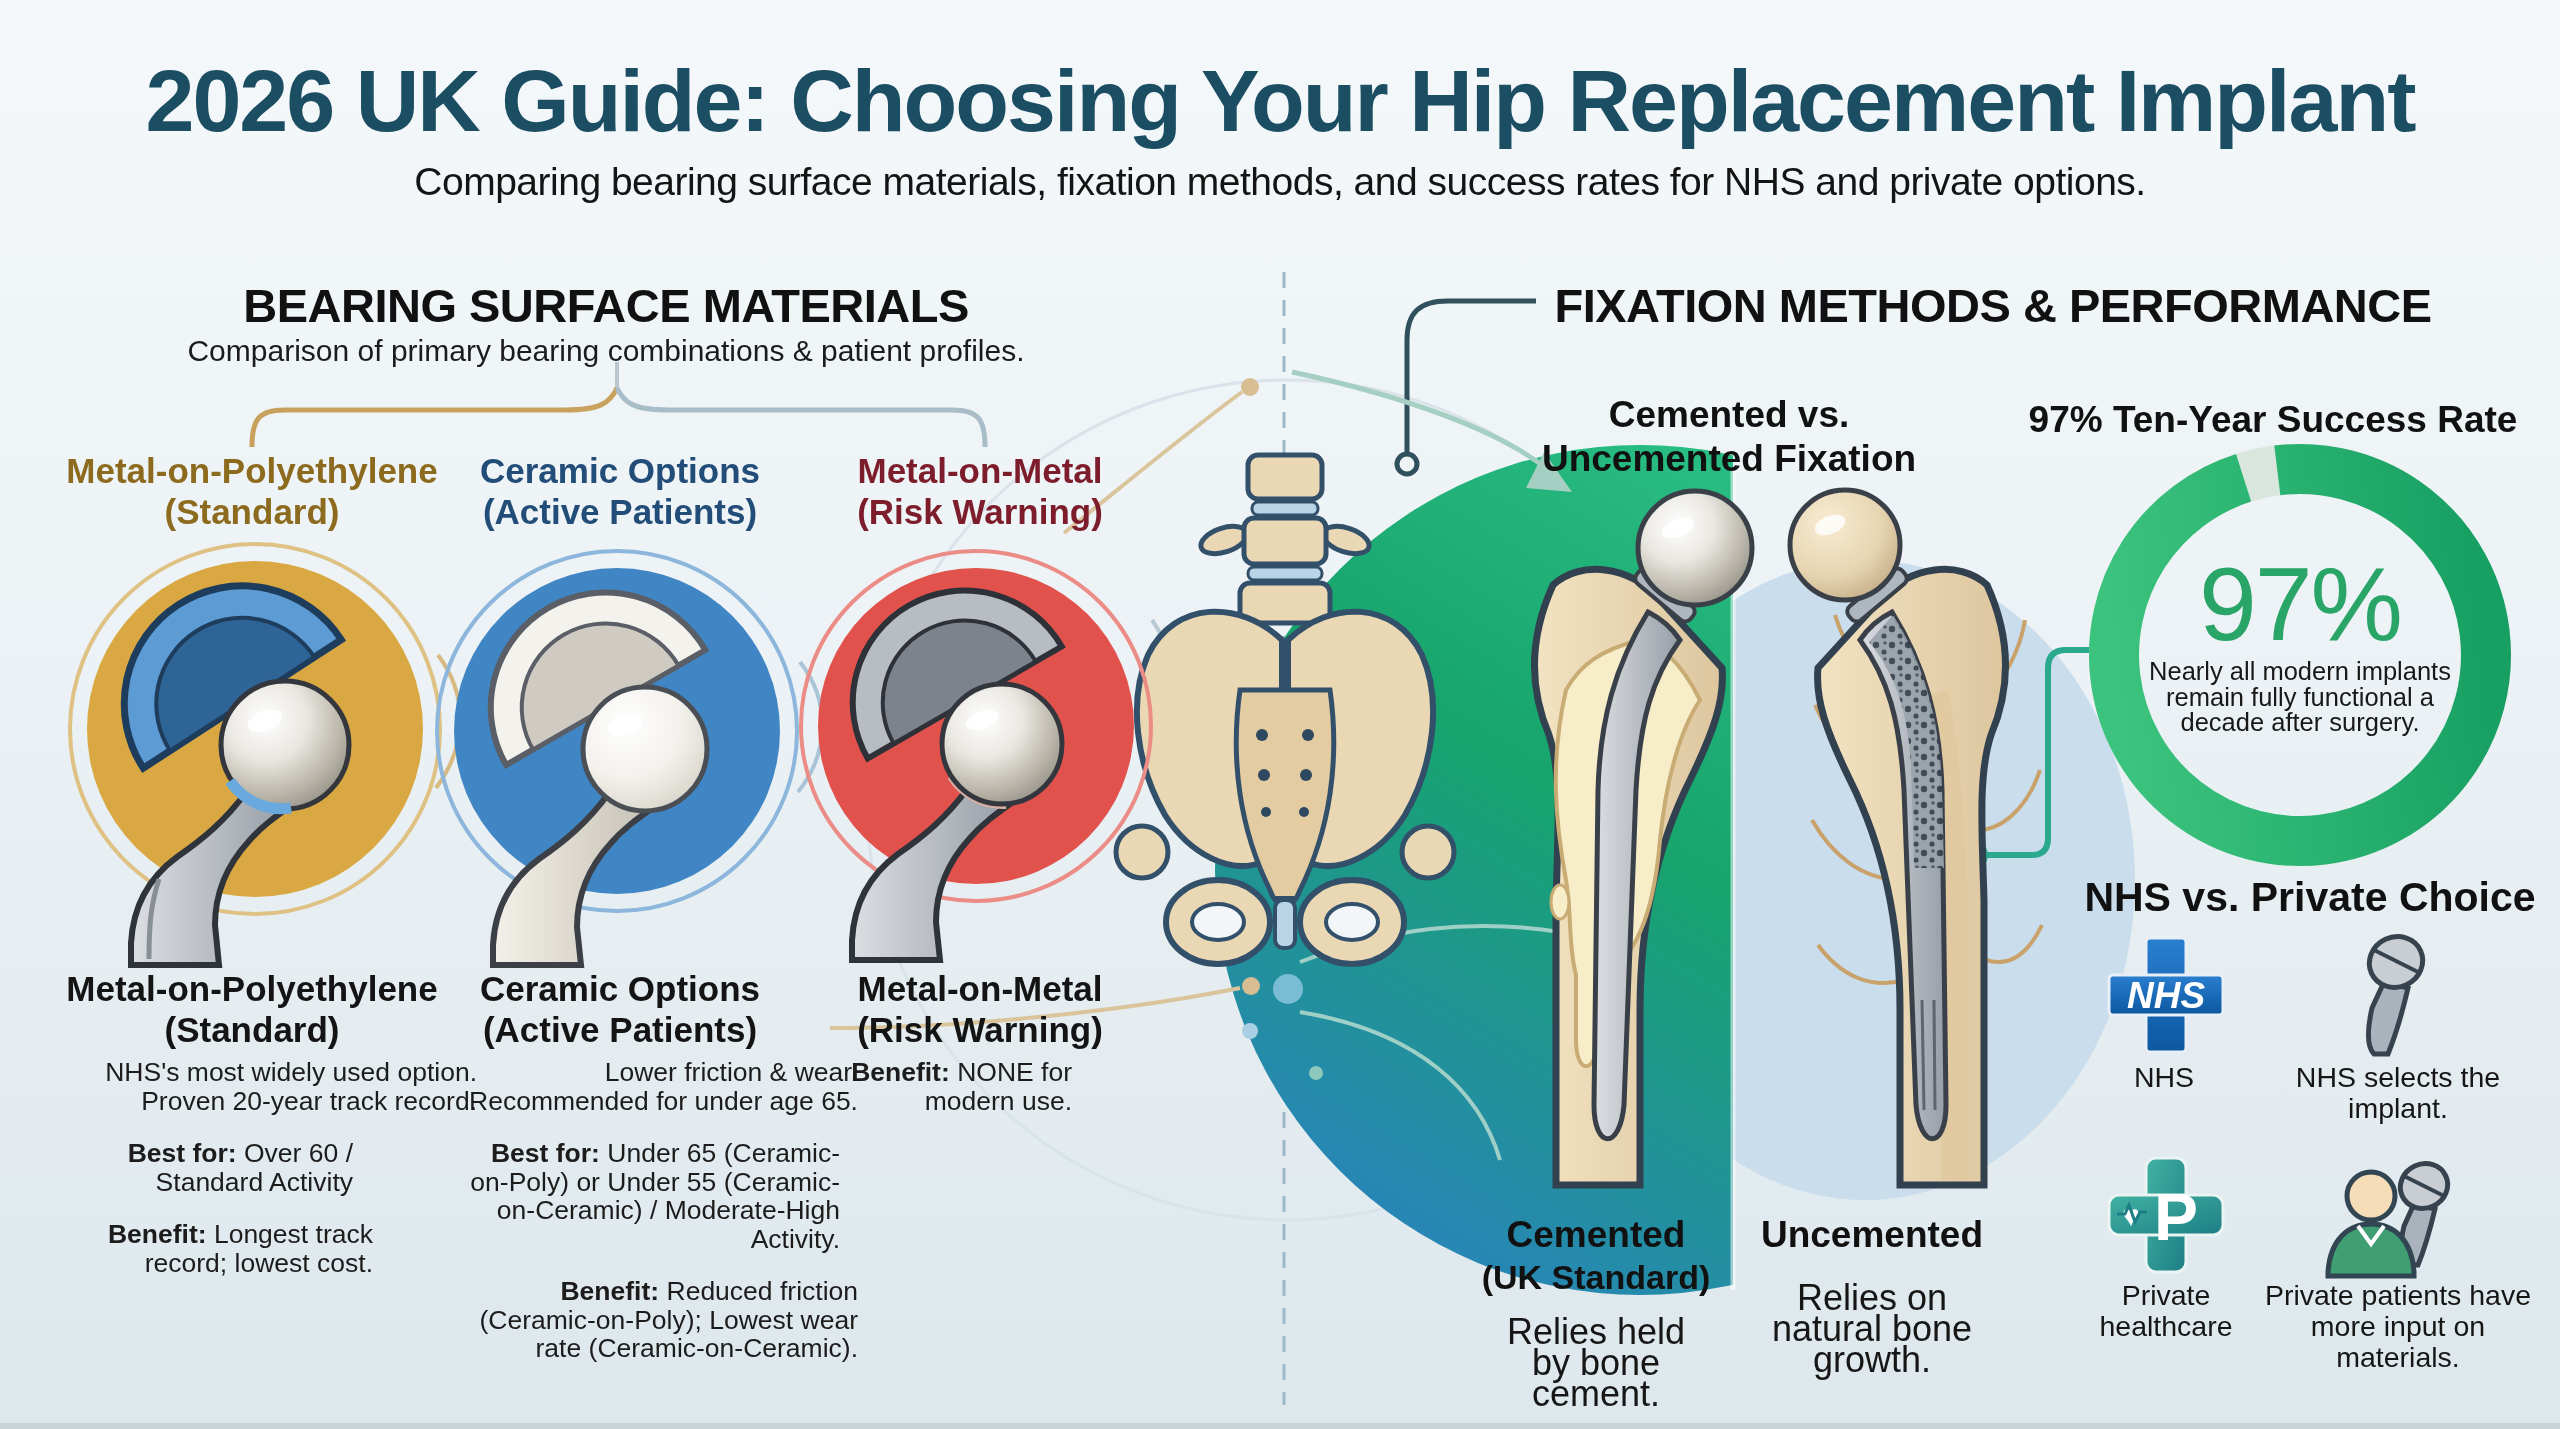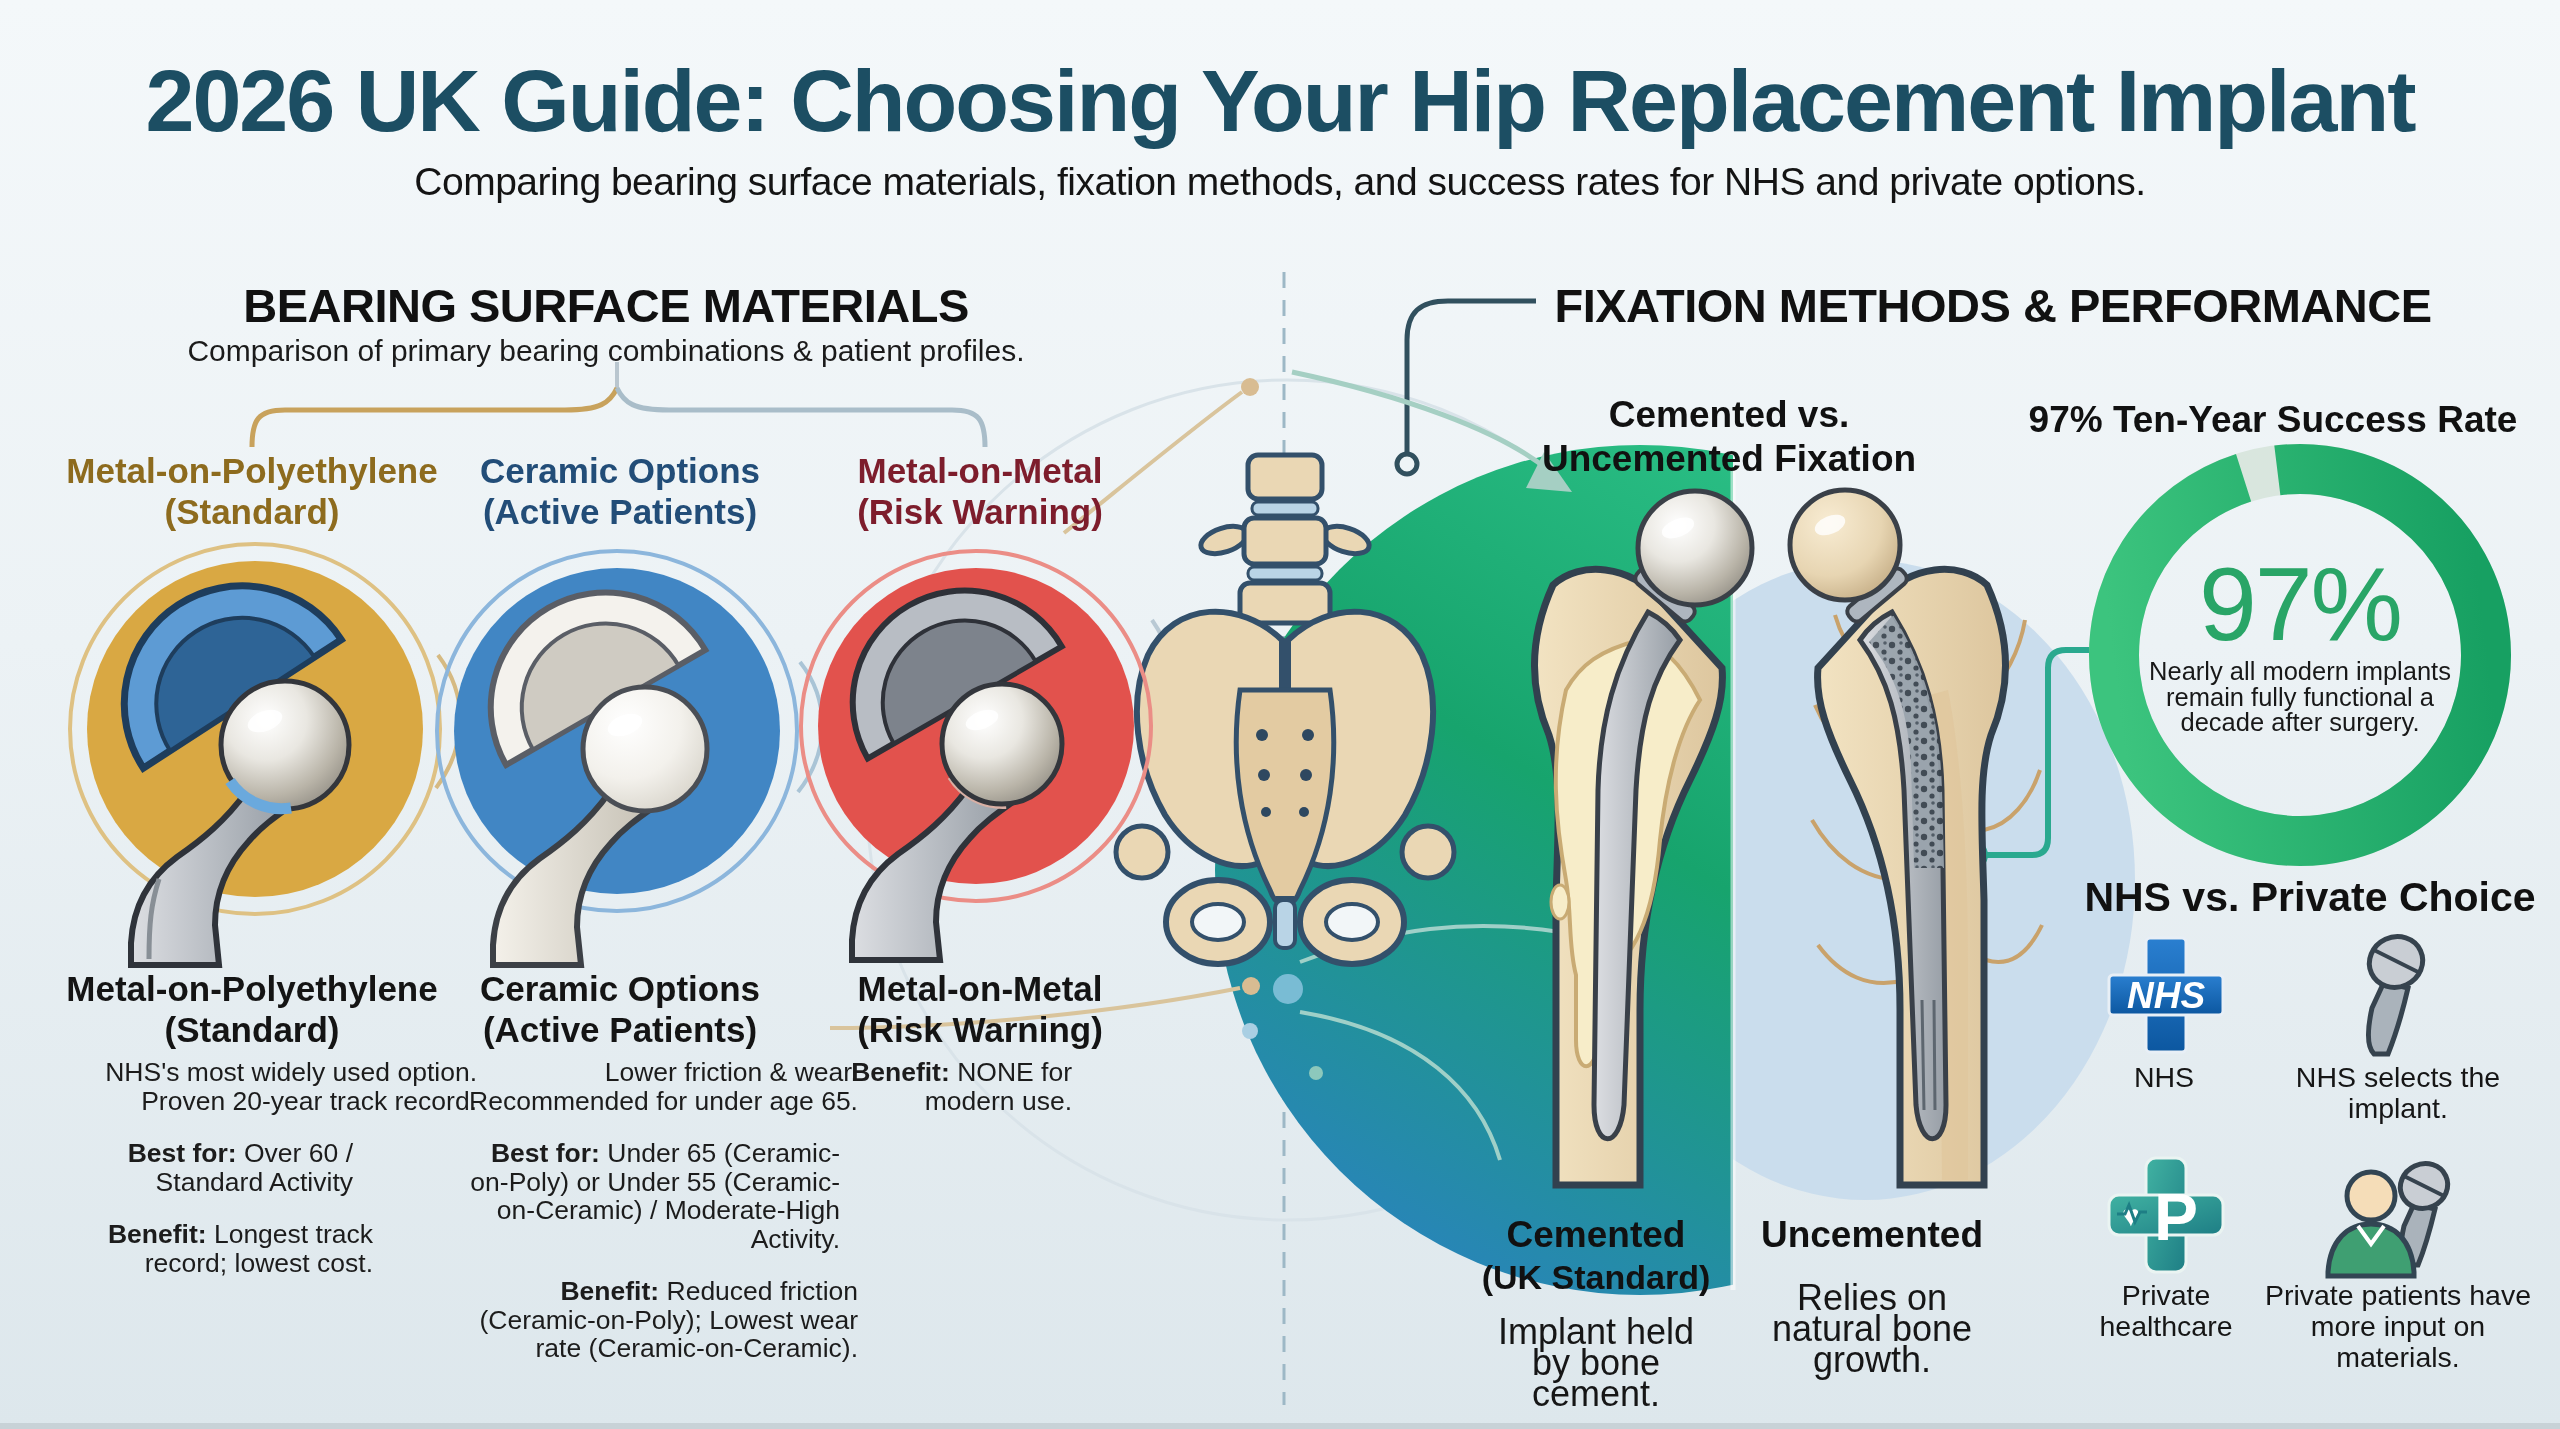--- a/index.html
+++ b/index.html
@@ -323,21 +323,21 @@
 
 <div class="abs txt ctr sec-head" style="left:1493px;top:278px;width:1000px">FIXATION METHODS &amp; PERFORMANCE</div>
 <div class="abs txt ctr fix-sub" style="left:1509px;top:393px;width:440px">Cemented vs. Uncemented Fixation</div>
 <div class="abs txt ctr fix-sub" style="left:1953px;top:398px;width:640px">97% Ten-Year Success Rate</div>
 
 <div class="abs txt ctr pct" style="left:2100px;top:545px;width:400px">97%</div>
 <div class="abs txt ctr pct-cap" style="left:2130px;top:659px;width:340px">Nearly all modern implants remain fully functional a decade after surgery.</div>
 
 <div class="abs txt ctr cem-title" style="left:1446px;top:1214px;width:300px">Cemented</div>
 <div class="abs txt ctr cem-qual" style="left:1446px;top:1258px;width:300px">(UK Standard)</div>
-<div class="abs txt ctr cem-desc" style="left:1491px;top:1316px;width:210px">Implant held by bone cement.</div>
+<div class="abs txt ctr cem-desc" style="left:1491px;top:1316px;width:210px">Relies held by bone cement.</div>
 <div class="abs txt ctr cem-title" style="left:1722px;top:1214px;width:300px">Uncemented</div>
 <div class="abs txt ctr cem-desc" style="left:1757px;top:1282px;width:230px">Relies on natural bone growth.</div>
 
 <div class="abs txt ctr choice-head" style="left:2060px;top:874px;width:500px">NHS vs. Private Choice</div>
 <div class="abs txt ctr icon-cap" style="left:2064px;top:1062px;width:200px">NHS</div>
 <div class="abs txt ctr icon-cap" style="left:2278px;top:1062px;width:240px">NHS selects the implant.</div>
 <div class="abs txt ctr icon-cap" style="left:2056px;top:1280px;width:220px">Private healthcare</div>
 <div class="abs txt ctr icon-cap" style="left:2253px;top:1280px;width:290px">Private patients have more input on materials.</div>
 
 <div class="abs bottom-edge"></div>

